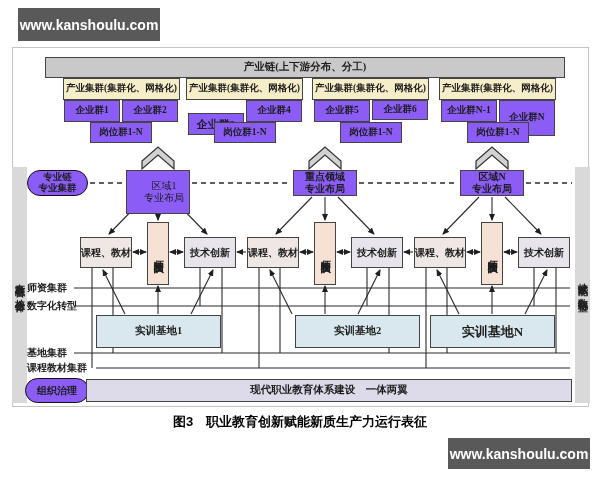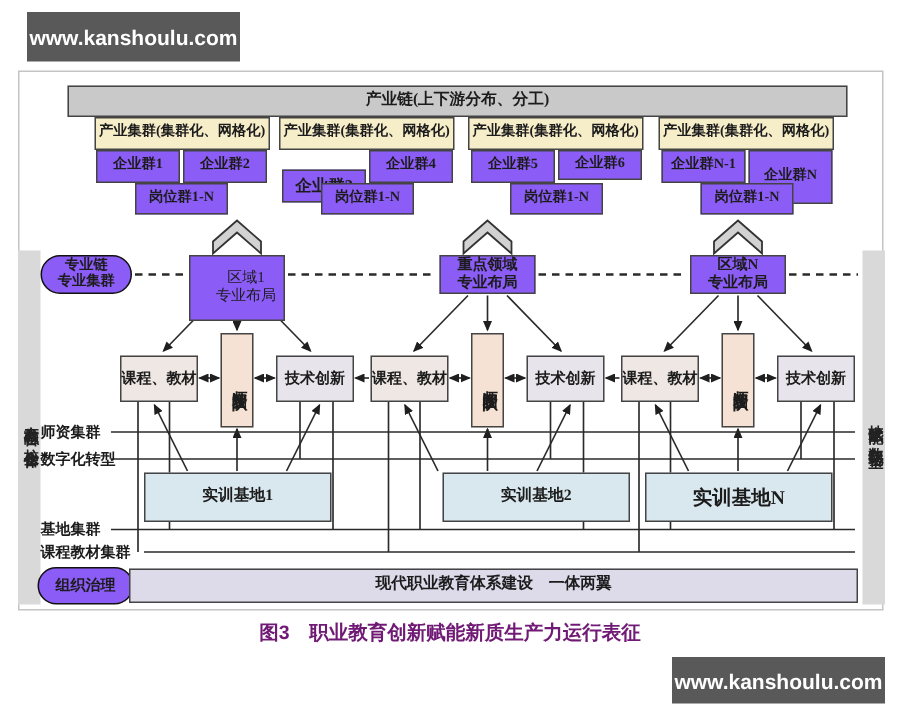--- a/index.html
+++ b/index.html
@@ -8,21 +8,21 @@
   .bx{position:absolute;box-sizing:border-box;border:1px solid #444;background:#8b5cf6;
       display:flex;align-items:center;justify-content:center;text-align:center;
       color:#1c1c1c;line-height:1.18;font-family:"Liberation Serif",serif;}
   .pre{white-space:pre-line;}
   .vert{writing-mode:vertical-rl;text-orientation:upright;letter-spacing:1px;}
   .round{border-radius:13px;border-width:1.5px;border-color:#111;}
   .wm{position:absolute;background:var(--watermark_bg);color:#fff;
       font-family:"Liberation Sans",sans-serif;font-weight:700;font-size:14px;
       display:flex;align-items:center;justify-content:center;}
   #caption{position:absolute;left:0;right:0;top:413px;text-align:center;
-      font-family:"Liberation Sans",sans-serif;font-weight:700;font-size:13px;color:#701a75;}
+      font-family:"Liberation Sans",sans-serif;font-weight:700;font-size:13px;color:#000000;}
   #wires{position:absolute;left:0;top:0;z-index:1;}
   .bx,.wm,#caption{z-index:2;}
   #outer-border{position:absolute;left:12px;top:47px;width:577px;height:360px;
       border:1px solid #c4c4c4;box-sizing:border-box;z-index:0;}
   .sidebar{position:absolute;background:var(--side_gray);display:flex;align-items:center;
       justify-content:center;font-size:10px;font-weight:700;color:#222;z-index:2;
       writing-mode:vertical-rl;text-orientation:upright;letter-spacing:1px;
       font-family:"Liberation Serif",serif;}
   .raillabel{position:absolute;font-size:10px;font-weight:600;color:#1c1c1c;z-index:2;
       font-family:"Liberation Serif",serif;}

